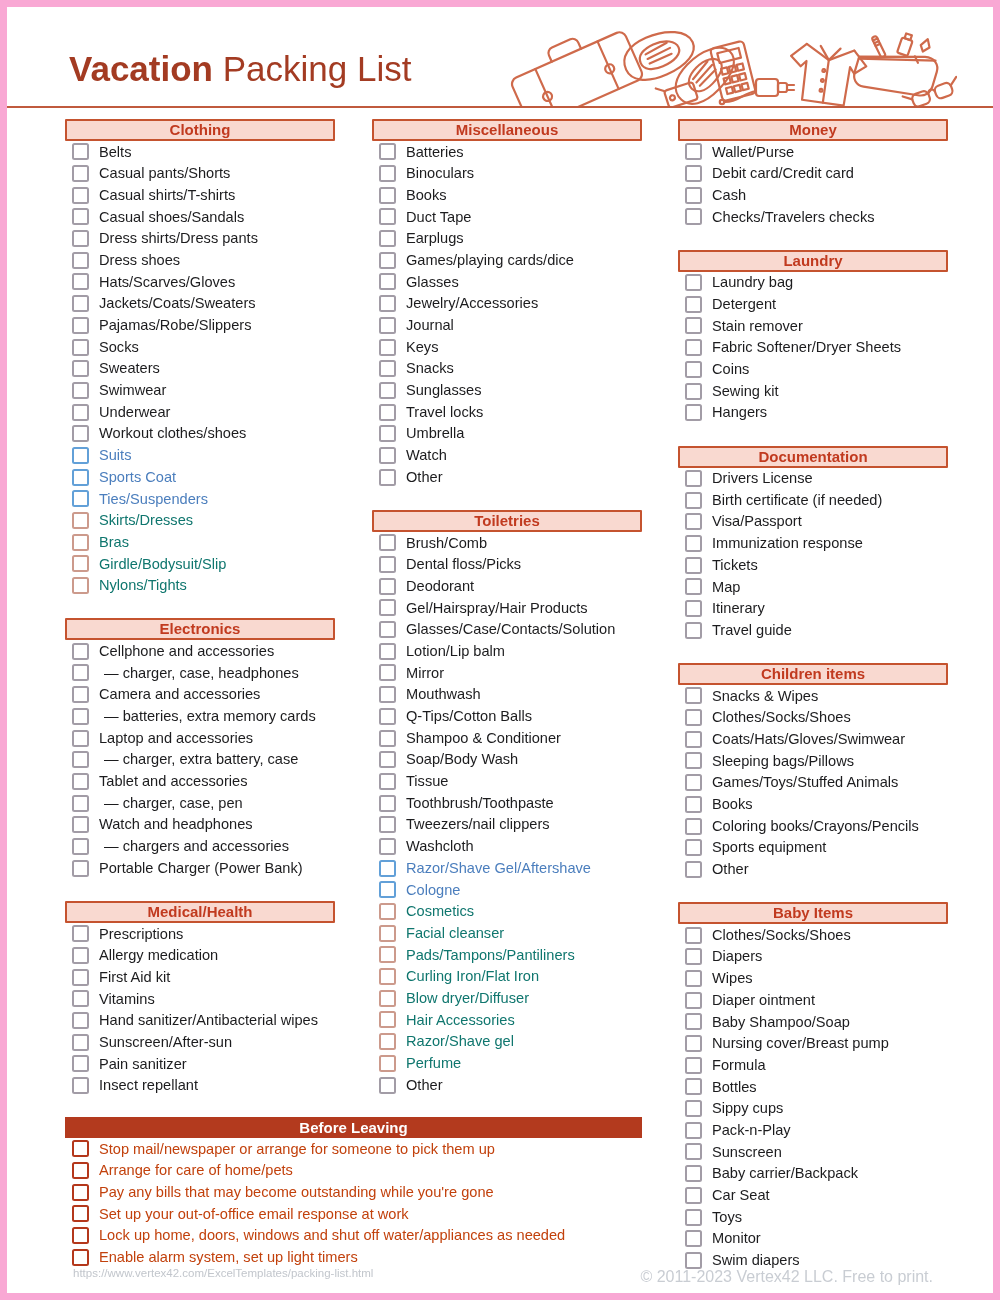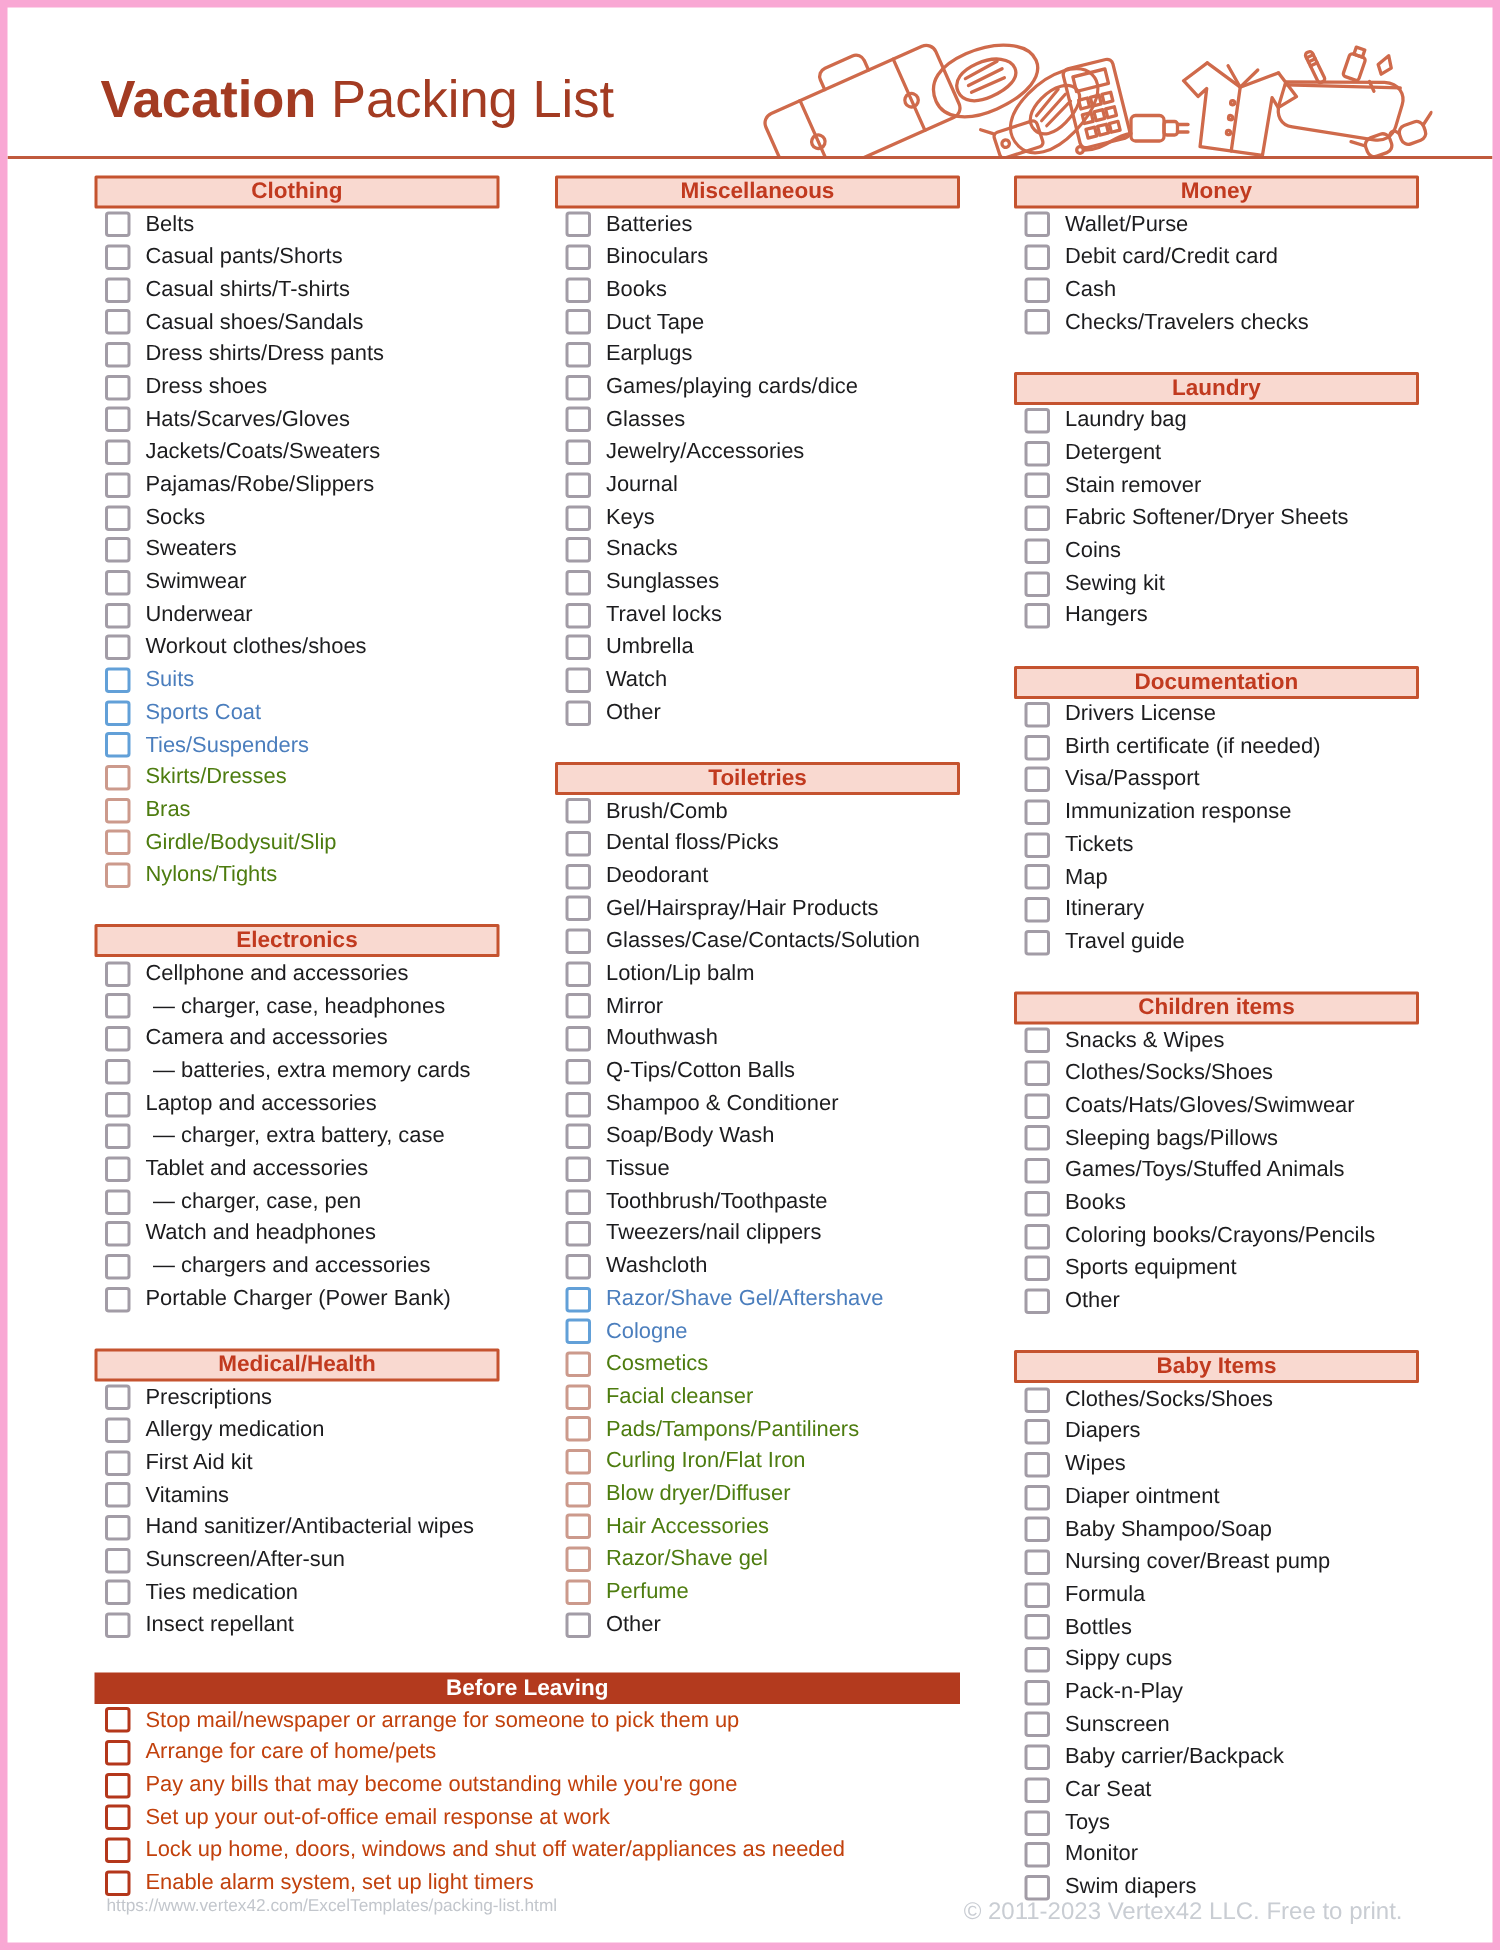--- a/index.html
+++ b/index.html
@@ -1,18 +1,18 @@
 <!DOCTYPE html>
 <html><head>
 <meta charset="utf-8">
 <style>
   html,body{margin:0;padding:0;background:#fff;}
   .page{
     position:relative;width:1000px;height:1300px;box-sizing:border-box;
-    background:#fff;border:5px solid #f9a8d4;overflow:hidden;
+    background:#fff;border:7px solid #f9a8d4;overflow:hidden;
     font-family:"Liberation Sans","DejaVu Sans",sans-serif;
     -webkit-font-smoothing:antialiased;
   }
   .title{position:absolute;left:62px;top:42px;font-size:35px;color:#a33b22;white-space:nowrap;}
   .title .bold{font-weight:bold;}
   .divider{position:absolute;left:0;right:0;top:99px;border-top:2.5px solid #c05a3d;}
   .illustration{position:absolute;left:502px;top:8px;width:448px;height:92px;}
 
   .col{position:absolute;top:112px;width:270px;}
   .col-0{left:58px;}
@@ -27,21 +27,21 @@
   }
   .item{display:flex;align-items:center;height:21.7px;}
   .cb{
     flex:none;width:13px;height:13px;box-sizing:content-box;background:#fff;
     border:2px solid #a29ca6;border-radius:2.5px;margin:0 10px 0 7px;cursor:pointer;
   }
   .label{font-size:14.6px;color:#1c1c1e;white-space:nowrap;line-height:1;}
   .item.blue .cb{border-color:#62a0d8;}
   .item.blue .label{color:#4b7ebd;}
   .item.salmon .cb{border-color:#cc9a8c;}
-  .item.salmon .label{color:#4d7c0f;}
+  .item.salmon .label{color:#0f766e;}
   .item.sub .label{padding-left:5px;text-align:right;}
 
   .before{position:absolute;left:58px;top:1110px;width:577px;}
   .before .section-header{background:#b33a1e;border:none;height:21px;line-height:21px;color:#fff;border-radius:0;}
   .before .cb{border-color:#b4371b;}
   .before .label{color:#c2410c;}
 
   .url{position:absolute;left:66px;top:1260px;font-size:11.5px;color:#c2c6cc;}
   .copyright{position:absolute;right:60px;top:1261px;font-size:16px;color:#c9cdd3;}
 </style>
@@ -302,21 +302,21 @@
         <div class="item">
           <span class="cb"></span>
           <span class="label">Hand sanitizer/Antibacterial wipes</span>
         </div>
         <div class="item">
           <span class="cb"></span>
           <span class="label">Sunscreen/After-sun</span>
         </div>
         <div class="item">
           <span class="cb"></span>
-          <span class="label">Ties medication</span>
+          <span class="label">Pain sanitizer</span>
         </div>
         <div class="item">
           <span class="cb"></span>
           <span class="label">Insect repellant</span>
         </div>
       </section>
     </div>
   <div class="col col-1">
       <section class="section">
         <div class="section-header">Miscellaneous</div>

